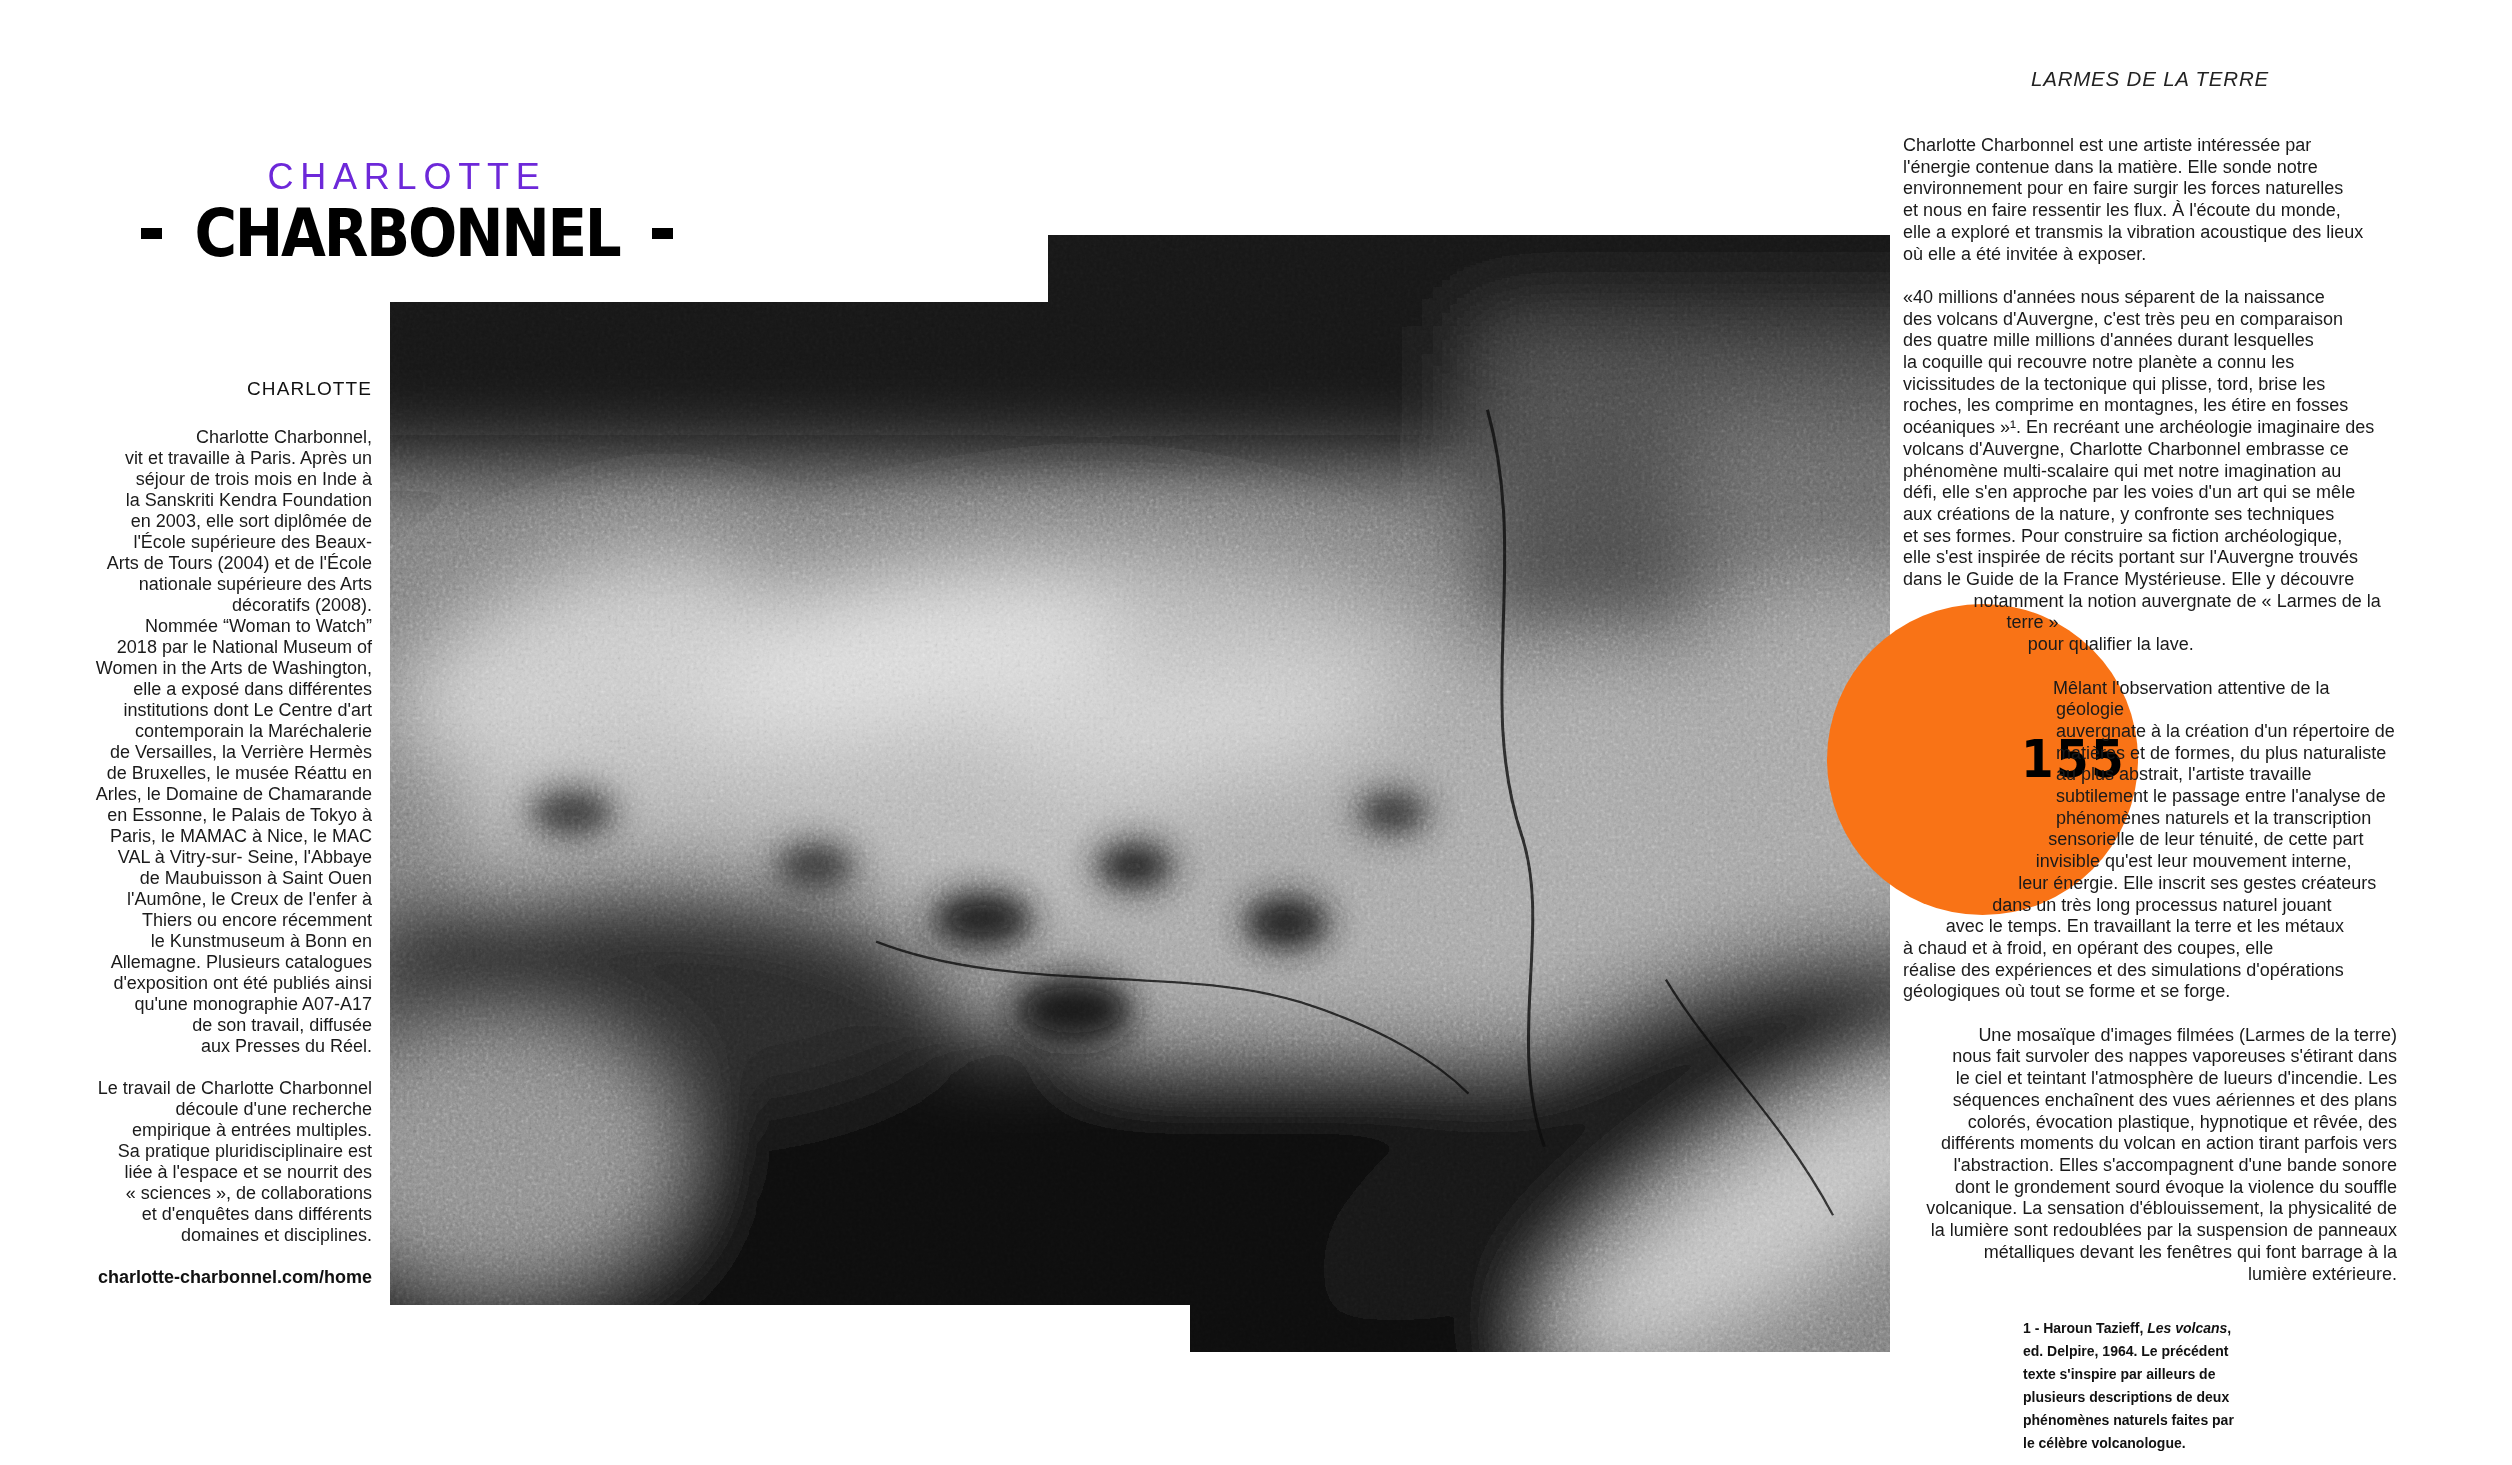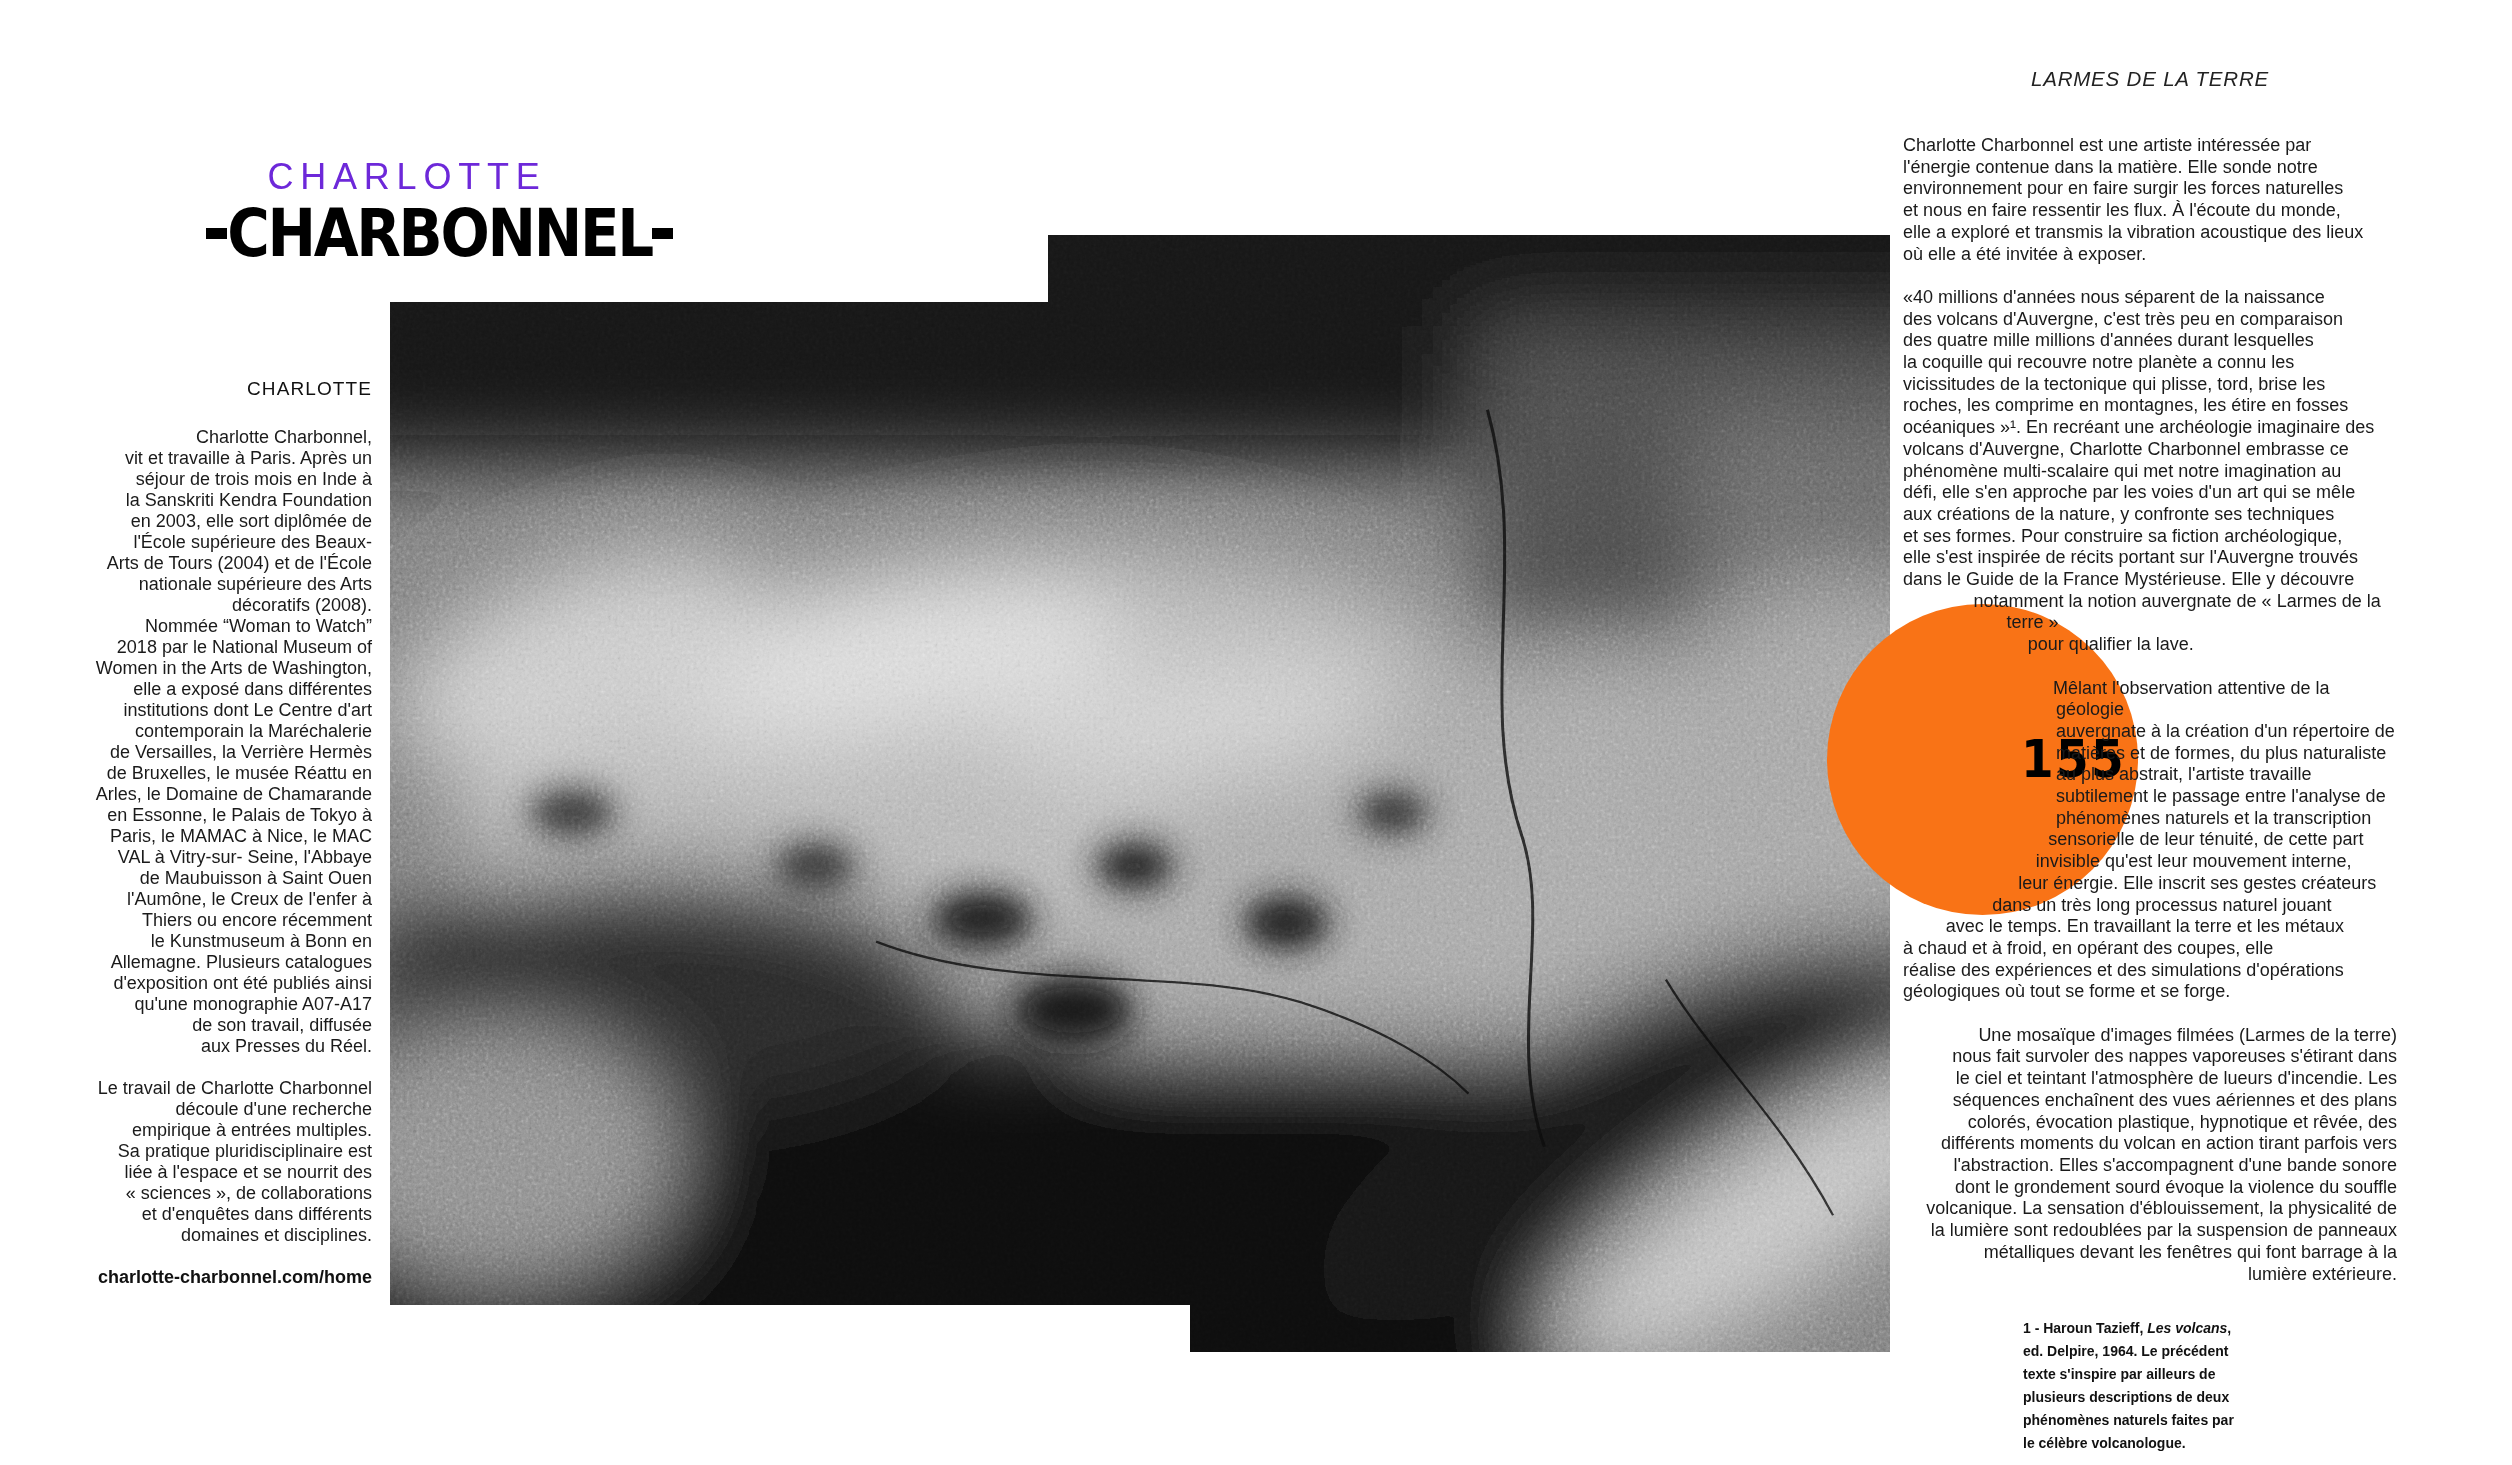--- a/index.html
+++ b/index.html
@@ -21,21 +21,21 @@
     display:flex;align-items:center;justify-content:flex-end;
   }
   .page-number{
     font-family:"DejaVu Sans", sans-serif;
     font-size:47px;font-weight:800;letter-spacing:2.3px;color:#000;
     transform:translateX(-12px) scaleY(1.08);
   }
   
   .title-block{position:absolute;left:141px;top:156px;width:532px;text-align:center;}
   .title-line1{font-size:36px;font-weight:400;letter-spacing:6.8px;color:#6d28d9;white-space:nowrap;}
-  .title-row{display:flex;align-items:center;justify-content:flex-end;gap:0;margin-top:1.5px;}
+  .title-row{display:flex;align-items:center;justify-content:space-between;gap:22px;margin-top:1.5px;}
   .title-dash{width:21px;height:11.4px;background:#000;flex:0 0 auto;}
   .title-line2{
     font-family:"DejaVu Sans", sans-serif;
     font-size:58px;font-weight:800;letter-spacing:-2.3px;color:#000;
     transform:scaleY(1.12);transform-origin:center;white-space:nowrap;
   }
   
   .left-col{position:absolute;left:44px;top:378px;width:328px;text-align:right;}
   .bio-heading{font-size:19px;letter-spacing:1.1px;color:#111;margin:0 0 27px 0;}
   .bio-text,.practice-text{font-size:18px;line-height:21px;white-space:pre-line;margin:0;}

